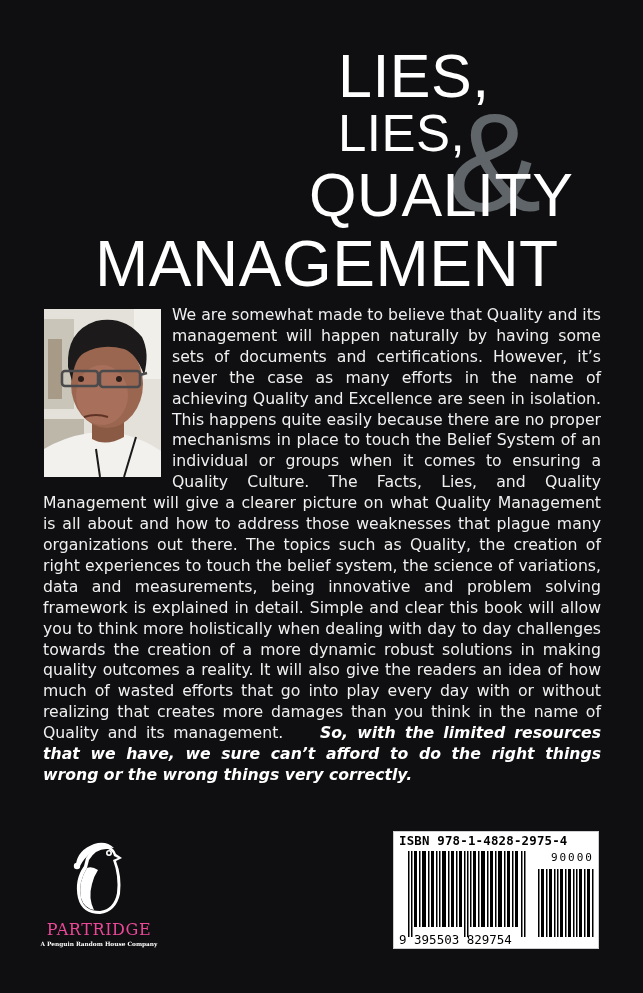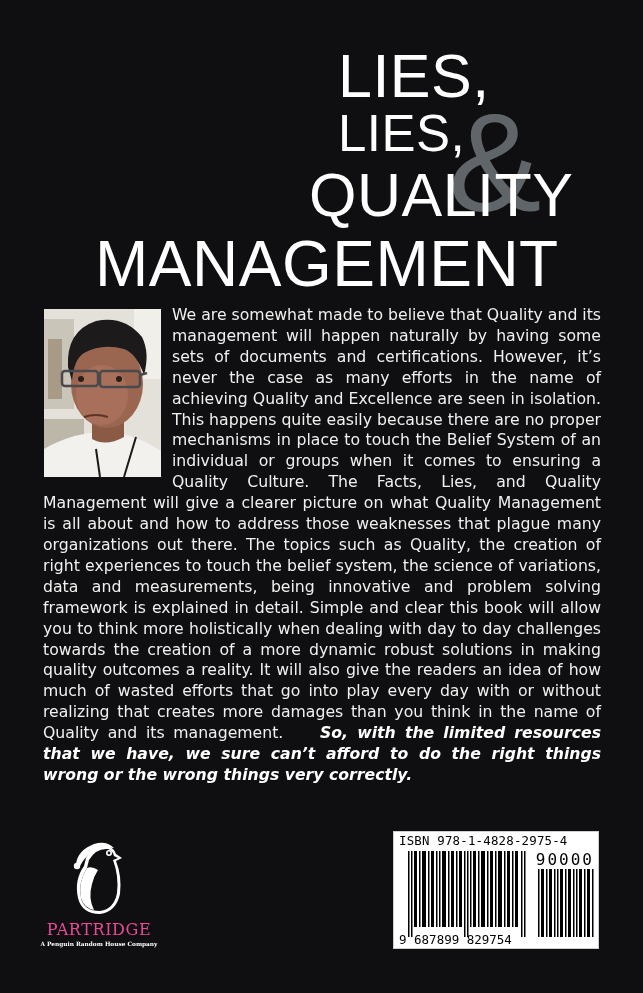--- a/index.html
+++ b/index.html
@@ -106,26 +106,27 @@
     color: #000;
   }
   .isbn-text {
     position: absolute;
     left: 5px; top: 3px;
     font-family: "DejaVu Sans Mono", monospace;
     font-size: 12.4px;
     letter-spacing: 0.2px;
     line-height: 1;
     white-space: nowrap;
+    font-weight: bold;
   }
   .price-code {
     position: absolute;
     right: 4px; top: 20px;
     font-family: "DejaVu Sans Mono", monospace;
-    font-size: 16px;
+    font-size: 11px;
     letter-spacing: 2px;
     line-height: 1;
   }
   .bars-main {
     position: absolute;
     left: 14px; top: 19px;
     width: 120px; height: 86px;
   }
   .bars-addon {
     position: absolute;
@@ -252,16 +253,16 @@
         <rect x="27" y="0" width="1.5" height="68"></rect>
         <rect x="30" y="0" width="3" height="68"></rect>
         <rect x="35" y="0" width="1.5" height="68"></rect>
         <rect x="38" y="0" width="1.5" height="68"></rect>
         <rect x="41" y="0" width="3" height="68"></rect>
         <rect x="46" y="0" width="1.5" height="68"></rect>
         <rect x="49" y="0" width="3" height="68"></rect>
         <rect x="54" y="0" width="1.5" height="68"></rect>
       </g>
     </svg>
-    <div class="ean-digits">9 687899 829754</div>
+    <div class="ean-digits">9 395503 829754</div>
   </div>
 
 </div>
 
 </body></html>

